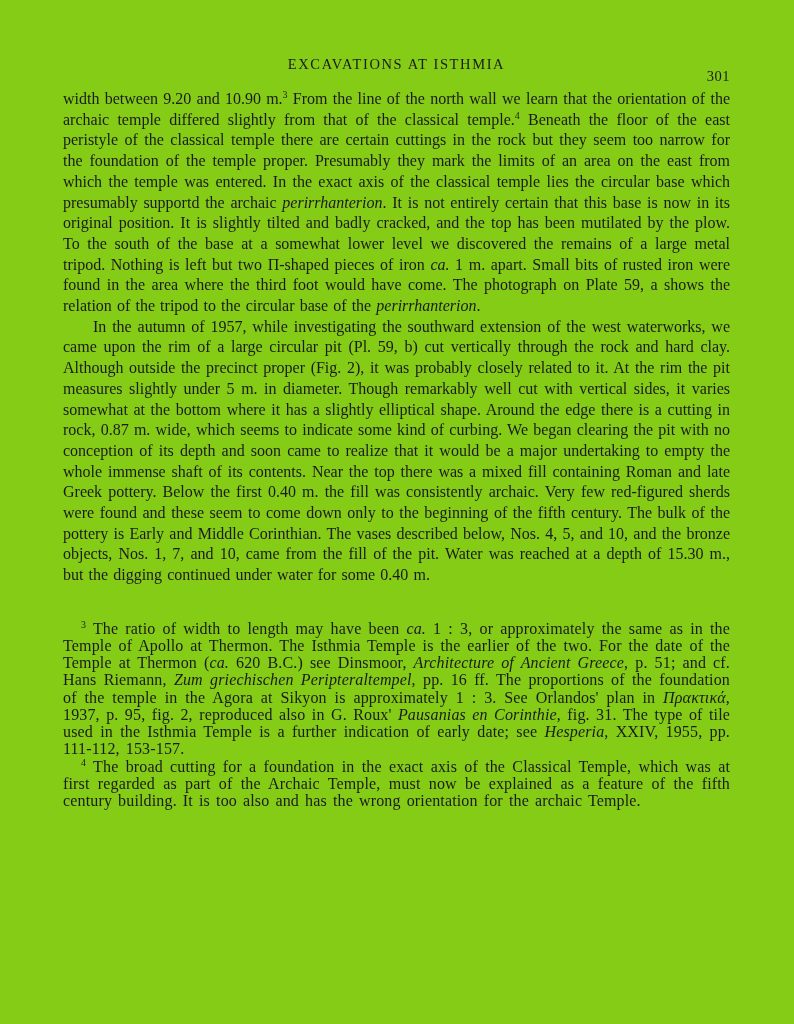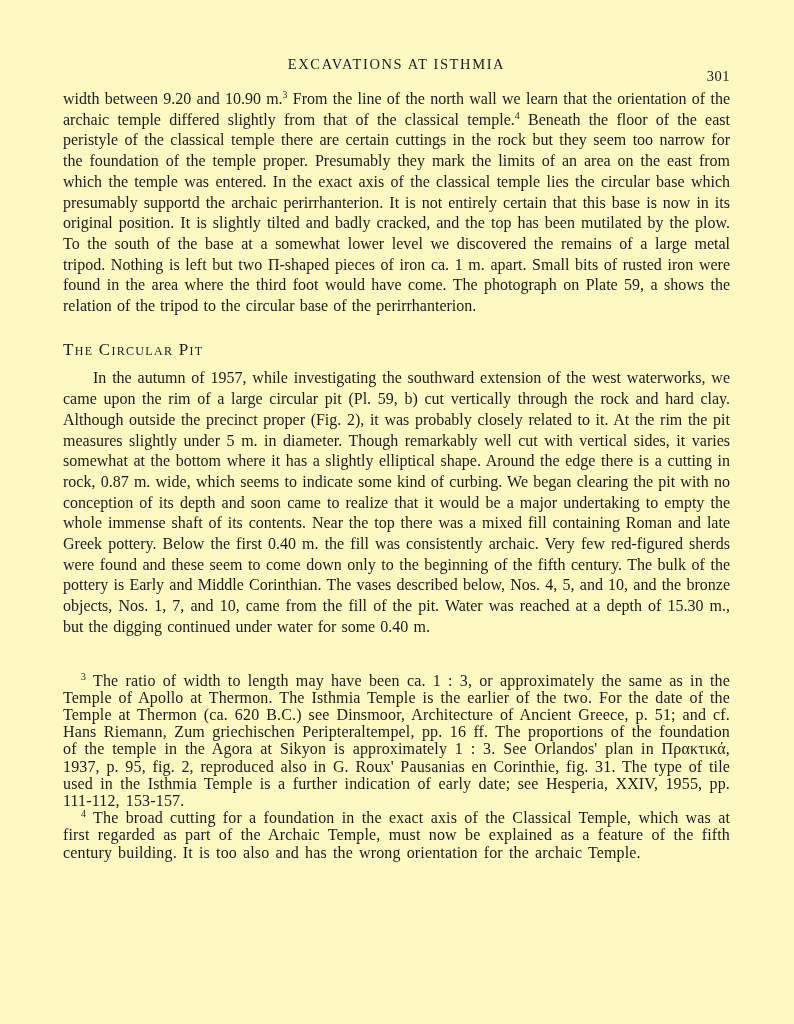--- a/index.html
+++ b/index.html
@@ -6,21 +6,21 @@
     margin: 0;
     padding: 0;
     background: #f4f3ef;
   }
   .page {
     width: 794px;
     height: 1024px;
     box-sizing: border-box;
     margin: 0 auto;
     padding: 56px 64px 40px 63px;
-    background: #fef9c3;
+    background: #84cc16;
     color: #1b1b1b;
     font-family: "Liberation Serif", "DejaVu Serif", serif;
     position: relative;
     overflow: hidden;
   }
   .page-header {
     position: relative;
     text-align: center;
     font-size: 14.5px;
     letter-spacing: 1.6px;
@@ -58,40 +58,40 @@
     line-height: 17.2px;
     text-align: justify;
   }
   .footnote {
     margin: 0;
     text-indent: 18px;
     word-spacing: 0.12em;
     letter-spacing: 0.15px;
   }
   .it {
+    font-style: italic;
   }
   sup {
     font-size: 0.62em;
     line-height: 0;
     vertical-align: super;
   }
 </style>
 </head>
 <body>
 
 <div class="page">
 
   <header class="page-header">
     <span class="running-title">EXCAVATIONS AT ISTHMIA</span>
     <span class="page-number">301</span>
   </header>
 
   <main class="body-text">
     <p class="para"><span>width between 9.20 and 10.90 m.</span><sup>3</sup><span> From the line of the north wall we learn that the orientation of the archaic temple differed slightly from that of the classical temple.</span><sup>4</sup><span> Beneath the floor of the east peristyle of the classical temple there are certain cuttings in the rock but they seem too narrow for the foundation of the temple proper. Presumably they mark the limits of an area on the east from which the temple was entered. In the exact axis of the classical temple lies the circular base which presumably supportd the archaic </span><span class="it">perirrhanterion</span><span>. It is not entirely certain that this base is now in its original position. It is slightly tilted and badly cracked, and the top has been mutilated by the plow. To the south of the base at a somewhat lower level we discovered the remains of a large metal tripod. Nothing is left but two Π-shaped pieces of iron </span><span class="it">ca.</span><span> 1 m. apart. Small bits of rusted iron were found in the area where the third foot would have come. The photograph on Plate 59, a shows the relation of the tripod to the circular base of the </span><span class="it">perirrhanterion</span><span>.</span></p>
-    <h2 class="section-heading">The Circular Pit</h2>
     <p class="para indent"><span>In the autumn of 1957, while investigating the southward extension of the west waterworks, we came upon the rim of a large circular pit (Pl. 59, b) cut vertically through the rock and hard clay. Although outside the precinct proper (Fig. 2), it was probably closely related to it. At the rim the pit measures slightly under 5 m. in diameter. Though remarkably well cut with vertical sides, it varies somewhat at the bottom where it has a slightly elliptical shape. Around the edge there is a cutting in rock, 0.87 m. wide, which seems to indicate some kind of curbing. We began clearing the pit with no conception of its depth and soon came to realize that it would be a major undertaking to empty the whole immense shaft of its contents. Near the top there was a mixed fill containing Roman and late Greek pottery. Below the first 0.40 m. the fill was consistently archaic. Very few red-figured sherds were found and these seem to come down only to the beginning of the fifth century. The bulk of the pottery is Early and Middle Corinthian. The vases described below, Nos. 4, 5, and 10, and the bronze objects, Nos. 1, 7, and 10, came from the fill of the pit. Water was reached at a depth of 15.30 m., but the digging continued under water for some 0.40 m.</span></p>
   </main>
 
   <footer class="footnotes">
     <p class="footnote"><sup>3</sup><span> The ratio of width to length may have been </span><span class="it">ca.</span><span> 1 : 3, or approximately the same as in the Temple of Apollo at Thermon. The Isthmia Temple is the earlier of the two. For the date of the Temple at Thermon (</span><span class="it">ca.</span><span> 620 B.C.) see Dinsmoor, </span><span class="it">Architecture of Ancient Greece</span><span>, p. 51; and cf. Hans Riemann, </span><span class="it">Zum griechischen Peripteraltempel</span><span>, pp. 16 ff. The proportions of the foundation of the temple in the Agora at Sikyon is approximately 1 : 3. See Orlandos' plan in </span><span class="it">Πρακτικά</span><span>, 1937, p. 95, fig. 2, reproduced also in G. Roux' </span><span class="it">Pausanias en Corinthie</span><span>, fig. 31. The type of tile used in the Isthmia Temple is a further indication of early date; see </span><span class="it">Hesperia</span><span>, XXIV, 1955, pp. 111-112, 153-157.</span></p>
     <p class="footnote"><sup>4</sup><span> The broad cutting for a foundation in the exact axis of the Classical Temple, which was at first regarded as part of the Archaic Temple, must now be explained as a feature of the fifth century building. It is too also and has the wrong orientation for the archaic Temple.</span></p>
   </footer>
 
 </div>
 

